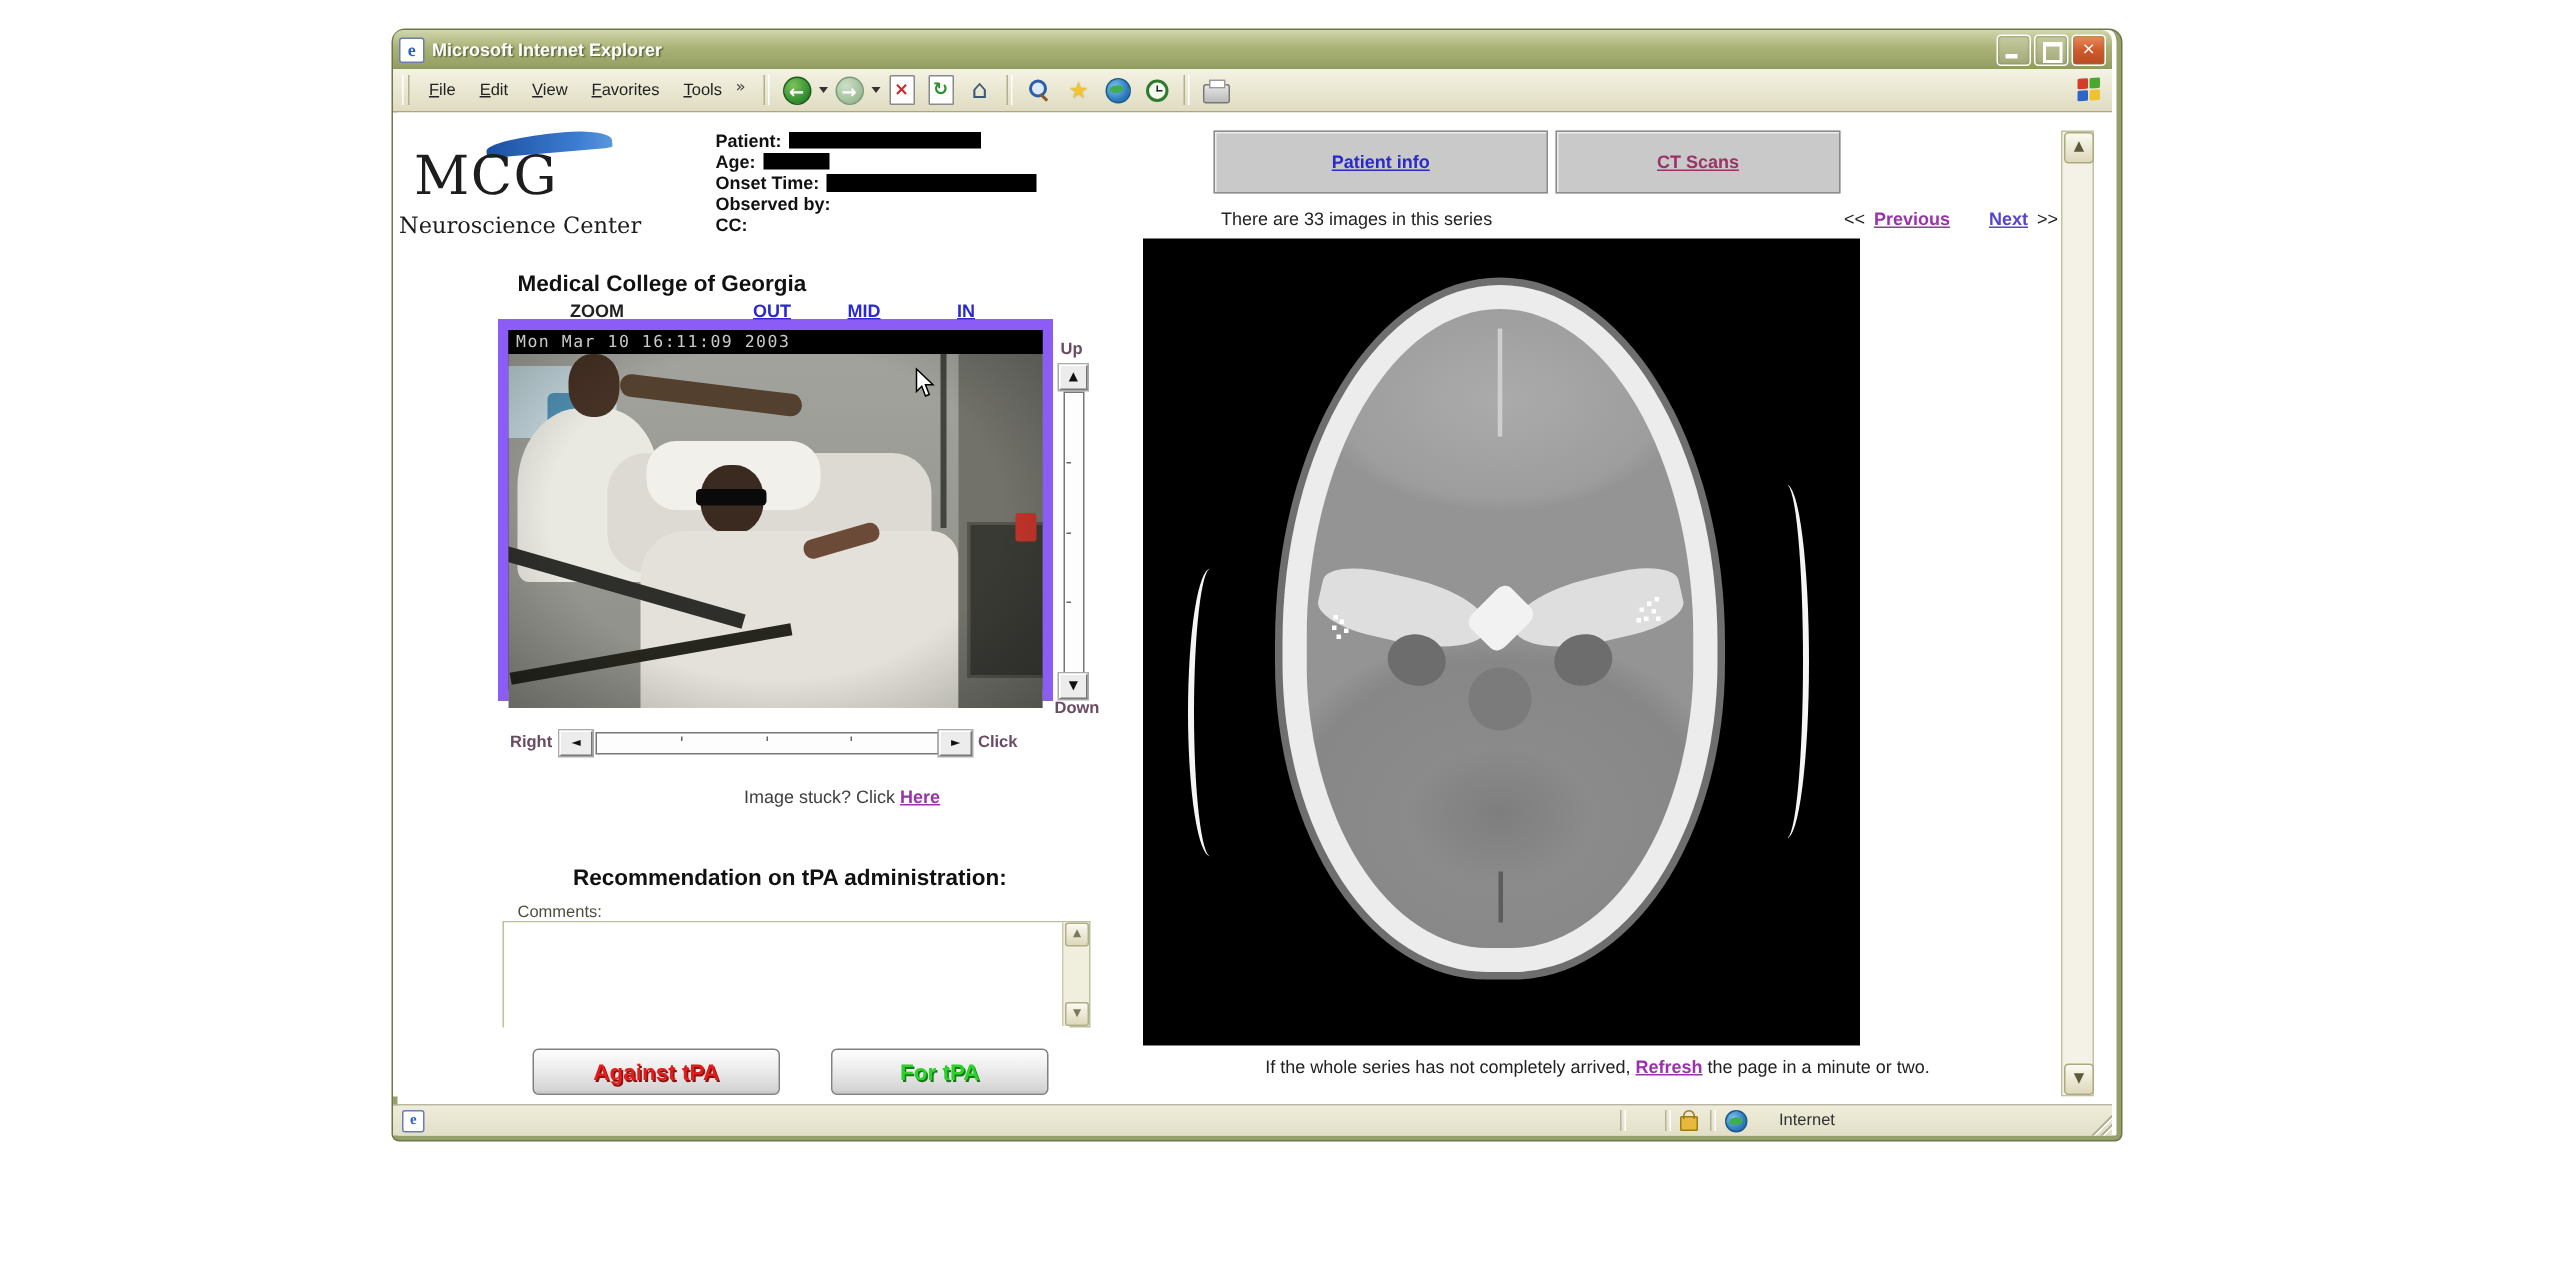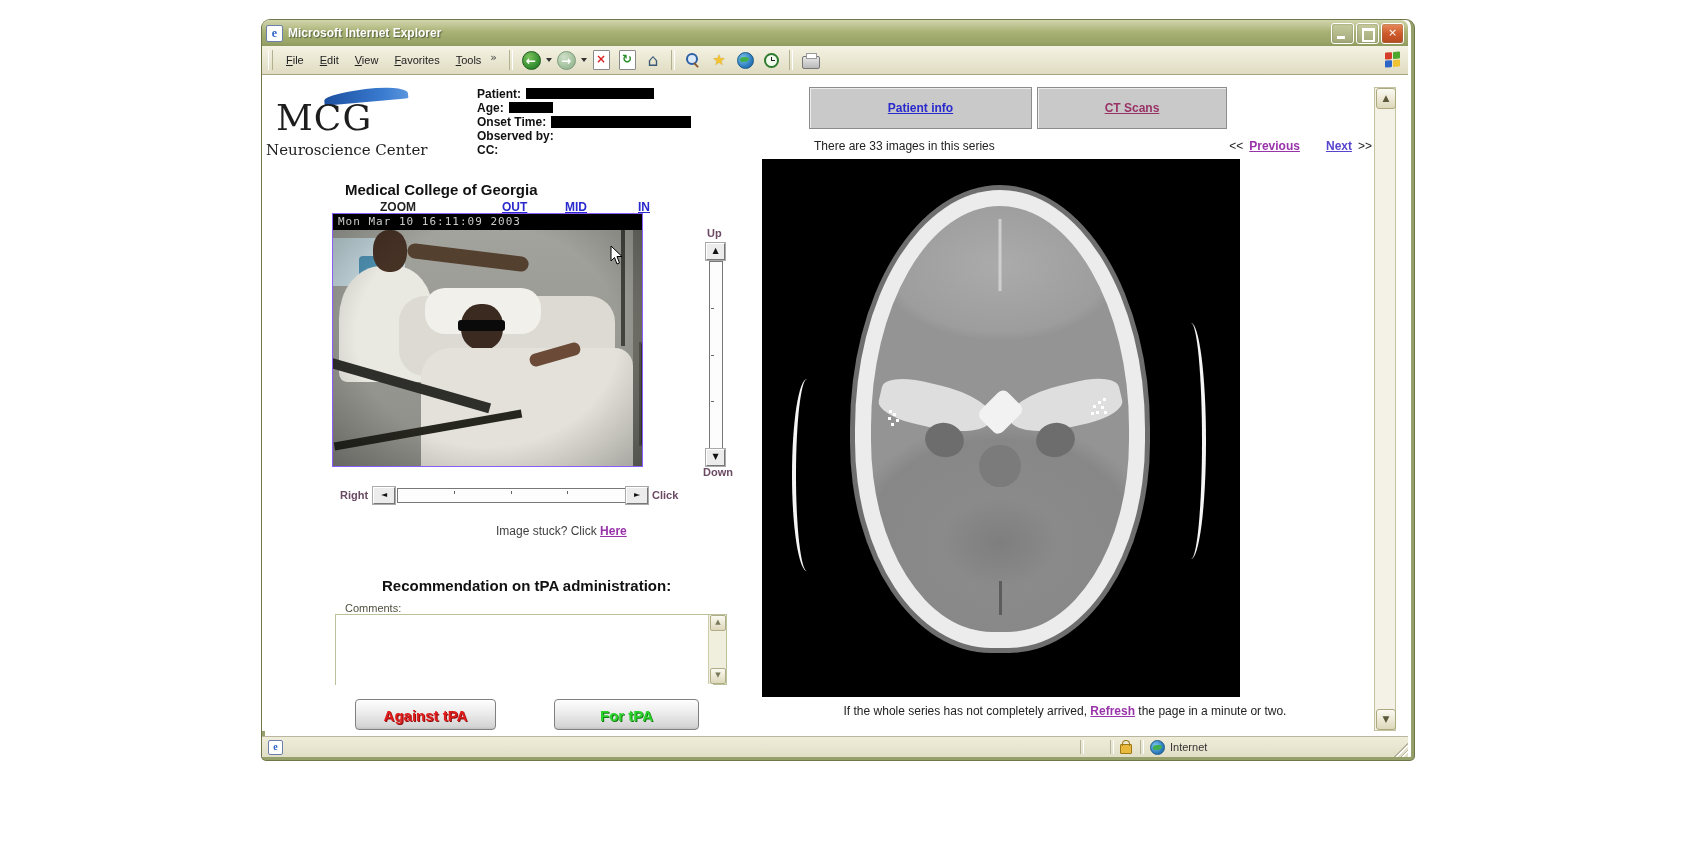--- a/index.html
+++ b/index.html
@@ -81,21 +81,21 @@
   
   .pt-block{left:215px;top:12px;width:330px;}
   .pt-row{display:flex;align-items:center;height:13px;margin-bottom:1px;}
   .pt-label{font-weight:bold;font-size:12px;color:#111;white-space:nowrap;}
   .redact{display:inline-block;height:11px;background:#000;margin-left:5px;}
   
   .h-college{left:83px;top:106px;font-size:15px;font-weight:bold;color:#111;text-align:right;}
   .zoom-label{left:118px;top:125px;font-weight:bold;font-size:12px;}
   .zlink{top:125px;font-size:12px;}
   
-  .video{left:70px;top:138px;width:311px;height:254px;background:#000;border:1px solid #8b5cf6;box-sizing:border-box;}
+  .video{left:70px;top:138px;width:370px;height:254px;background:#000;border:7px solid #8b5cf6;box-sizing:border-box;}
   .vts{height:16px;background:#000;color:#c9c9c9;font-family:"DejaVu Sans Mono",monospace;
        font-size:11px;line-height:15px;padding-left:5px;letter-spacing:1px;white-space:nowrap;}
   .vbody{position:relative;width:100%;height:236px;background:linear-gradient(#a3a39d,#8e8e88);overflow:hidden;}
   .vbody div{position:absolute;}
   .va-window{left:0;top:8px;width:72px;height:48px;background:#c2d6dc;}
   .va-bottles{left:26px;top:26px;width:26px;height:24px;background:#4e8fb0;border-radius:4px;}
   .va-shirt{left:6px;top:36px;width:94px;height:116px;background:#e9e8e1;border-radius:45% 40% 8% 8%;}
   .va-head1{left:40px;top:0px;width:34px;height:42px;background:#463125;border-radius:45%;}
   .va-arm1{left:74px;top:20px;width:122px;height:15px;background:#54402f;border-radius:8px;transform:rotate(7deg);}
   .va-bed{left:66px;top:66px;width:216px;height:80px;background:#dcdad2;border-radius:26px;}
@@ -126,21 +126,21 @@
   .ta-wrap{left:73px;top:539px;width:392px;height:71px;border:1px solid #b9c29a;background:#fff;box-sizing:border-box;}
   .ta{position:absolute;left:0;top:0;width:373px;height:69px;border:none;resize:none;outline:none;
       font-family:"Liberation Sans",sans-serif;}
   .ta-sb{position:absolute;right:0;top:0;width:17px;height:69px;background:#f0eedd;border-left:1px solid #cfccae;}
   .ta-sb .sarr{position:absolute;left:1px;width:14px;height:14px;background:linear-gradient(#fbfaf2,#ddd8ba);
                border:1px solid #b0ad88;border-radius:2px;color:#7b7a58;font-family:"DejaVu Sans",sans-serif;
                font-size:7px;line-height:13px;text-align:center;}
   .xp-btn{position:absolute;border:1px solid #808080;border-radius:4px;cursor:pointer;
           background:linear-gradient(#fefefe,#ececec 45%,#d4d4d4 92%,#c2c2c2);
           box-shadow:inset 0 1px 0 #fff;font-size:15px;font-weight:bold;text-align:center;}
-  .btn-against{left:93px;top:624px;width:141px;height:31px;line-height:30px;color:#e21b1b;text-shadow:1px 1px 0 #8c1212;}
+  .btn-against{left:93px;top:624px;width:165px;height:31px;line-height:30px;color:#e21b1b;text-shadow:1px 1px 0 #8c1212;}
   .btn-for{left:292px;top:624px;width:145px;height:31px;line-height:30px;color:#2bd32b;text-shadow:1px 1px 0 #157a15;}
   
   .tab{top:12px;height:42px;background:#c9c9c9;border:1px solid #8c8c8c;box-sizing:border-box;
        box-shadow:inset 1px 1px 0 #ececec;display:flex;align-items:center;justify-content:center;font-size:12px;cursor:pointer;}
   .series-row{left:552px;top:64px;width:558px;display:flex;align-items:center;font-size:12px;color:#222;}
   .series-links{margin-left:auto;display:flex;gap:6px;align-items:center;}
   .ct-panel{left:500px;top:84px;width:478px;height:538px;background:#000;overflow:hidden;}
   .ct-panel div{position:absolute;}
   .ct-head{left:88px;top:26px;width:300px;height:468px;background:#6e6e6e;
            border-radius:50% 50% 47% 47%/52% 52% 45% 45%;}
@@ -409,21 +409,21 @@
       <span class="spane" style="flex:1">
         <span class="ie-page-icon" style="width:13px;height:13px;font-size:10px;line-height:12px">e</span>
       </span>
       <span class="ssep"></span>
       <span class="spane" style="width:26px"></span>
       <span class="ssep"></span>
       <span class="spane" style="width:26px">
         <span class="lock"></span>
       </span>
       <span class="ssep"></span>
-      <span class="spane" style="width:250px;gap:5px">
+      <span class="spane" style="width:250px;gap:21px">
         <span class="globe" style="width:13px;height:13px"></span>
         <span>Internet</span>
       </span>
       <span class="sgrip"></span>
     </div>
 
   </div>
 </div>
 
 </body></html>

